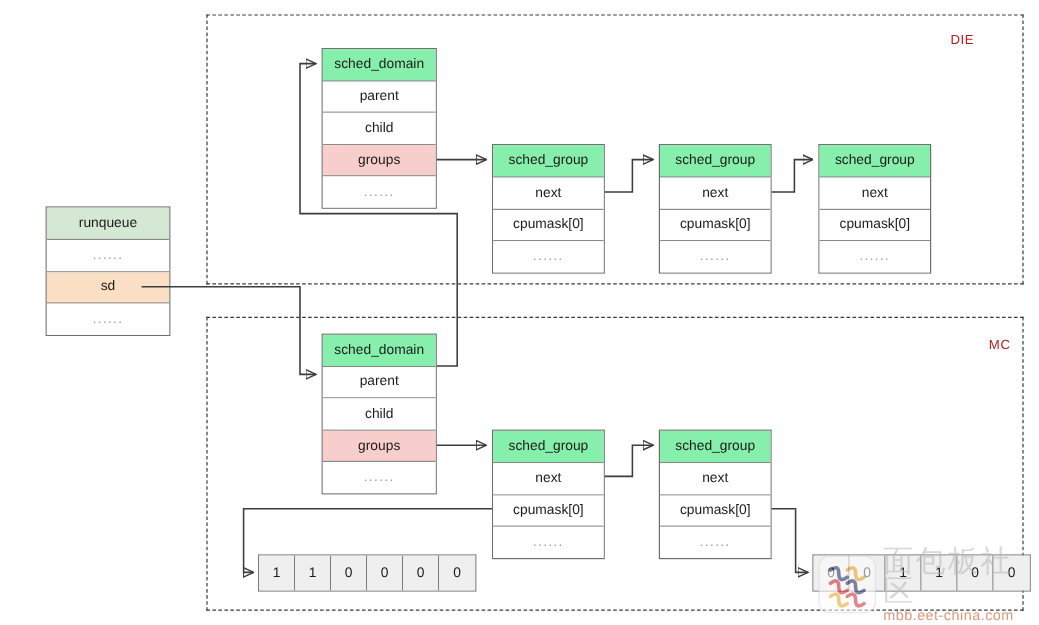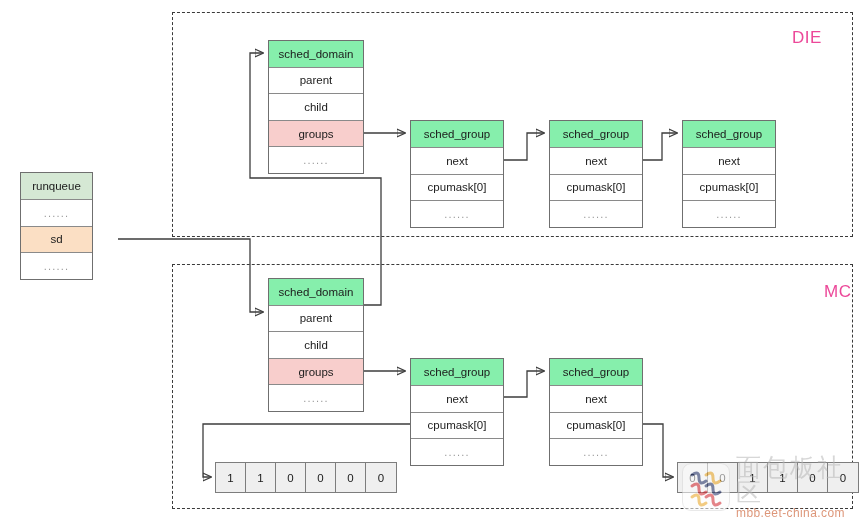--- a/index.html
+++ b/index.html
@@ -17,22 +17,22 @@
 
   
   .region{
     position:absolute;
     border:1.3px dashed #3a3a3a;
     box-sizing:border-box;
     background:transparent;
   }
   .region-label{
     position:absolute;
-    font-size:17px;
-    color:#ec4899;
+    font-size:11px;
+    color:#b91c1c;
     letter-spacing:.5px;
     white-space:nowrap;
   }
 
   
   .box{
     position:absolute;
     box-sizing:border-box;
     border:1.3px solid #6f6f6f;
     background:#ffffff;
@@ -134,21 +134,21 @@
 <body>
 
 <div id="stage">
 
   <div class="region" style="left:172px;top:12px;width:681px;height:225px;"></div>
   <div class="region-label" style="left:792px;top:28px;">DIE</div>
 
   <div class="region" style="left:172px;top:264px;width:681px;height:245px;"></div>
   <div class="region-label" style="left:796px;top:282px;margin-left:28px;">MC</div>
 
-  <div class="box" style="left:20px;top:172px;width:73px;height:108px;">
+  <div class="box" style="left:38px;top:172px;width:104px;height:108px;">
     <div class="row hdr-green">runqueue</div>
     <div class="row dots">......</div>
     <div class="row fill-orange">sd</div>
     <div class="row dots">......</div>
   </div>
 
   <div class="box" style="left:268px;top:40px;width:96px;height:134px;">
     <div class="row hdr-purple">sched_domain</div>
     <div class="row">parent</div>
     <div class="row">child</div>

